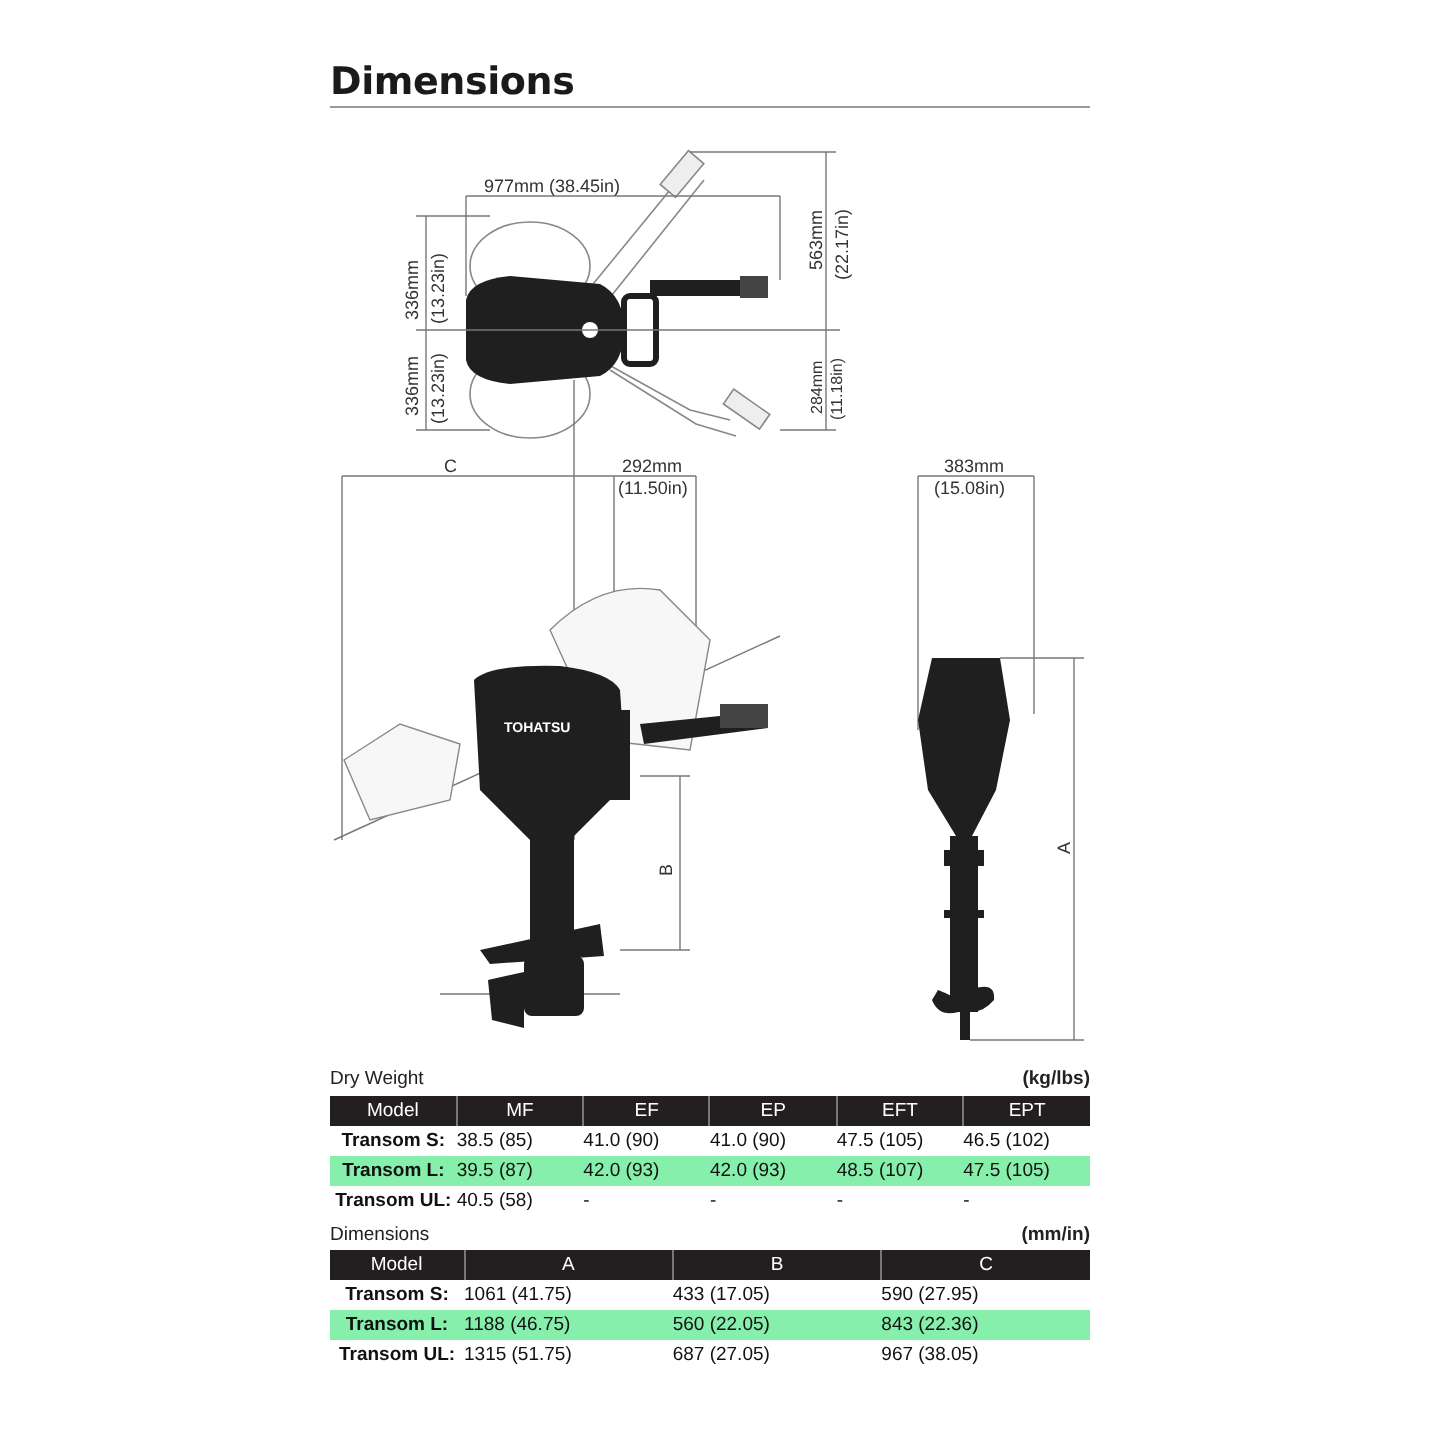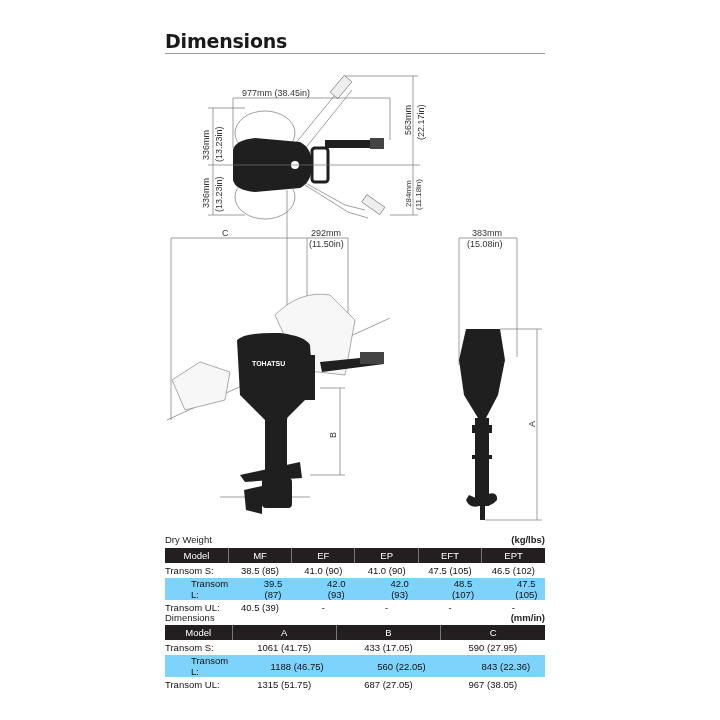--- a/index.html
+++ b/index.html
@@ -12,23 +12,23 @@
   .diagram svg { width:390px; height:470px; }
   .dimtxt { font-family:"Liberation Sans", sans-serif; font-size:9px; fill:#333; }
 
   .tbl-caption { position:absolute; left:165px; width:380px; font-size:9.5px; color:#222; }
   .tbl-caption .unit { position:absolute; right:0; top:0;font-weight:bold; }
   table.spec { position:absolute; left:165px; width:380px; border-collapse:collapse;
                font-size:9.5px; table-layout:fixed; }
   table.spec th { background:#231f20; color:#fff; font-weight:normal; height:15px; padding:0;
                   border-left:1px solid #777; text-align:center; }
   table.spec th:first-child { border-left:none; }
-  table.spec td { height:15px; padding:0; text-align:center; color:#111; }
-  table.spec tr.alt td { background:#7dd3fc;padding-left:26px; }
-  table.spec td.rowlabel { text-align:left; }
+  table.spec td { height:15px; padding:0; text-align:left; color:#111; }
+  table.spec tr.alt td { background:#86efac; }
+  table.spec td.rowlabel { text-align:center;font-weight:bold; }
 </style>
 </head>
 <body>
 
 <div class="title">Dimensions</div>
 <div class="title-rule"></div>
 
 <div class="diagram">
 <svg viewBox="160 60 390 470" xmlns="http://www.w3.org/2000/svg">
 
@@ -156,21 +156,21 @@
     <tr class="alt">
       <td class="rowlabel">Transom L:</td>
       <td>39.5 (87)</td>
       <td>42.0 (93)</td>
       <td>42.0 (93)</td>
       <td>48.5 (107)</td>
       <td>47.5 (105)</td>
     </tr>
     <tr>
       <td class="rowlabel">Transom UL:</td>
-      <td>40.5 (39)</td>
+      <td>40.5 (58)</td>
       <td>-</td>
       <td>-</td>
       <td>-</td>
       <td>-</td>
     </tr>
   </tbody>
 </table>
 
 <div class="tbl-caption" style="top:612px;">
   <span>Dimensions</span>

